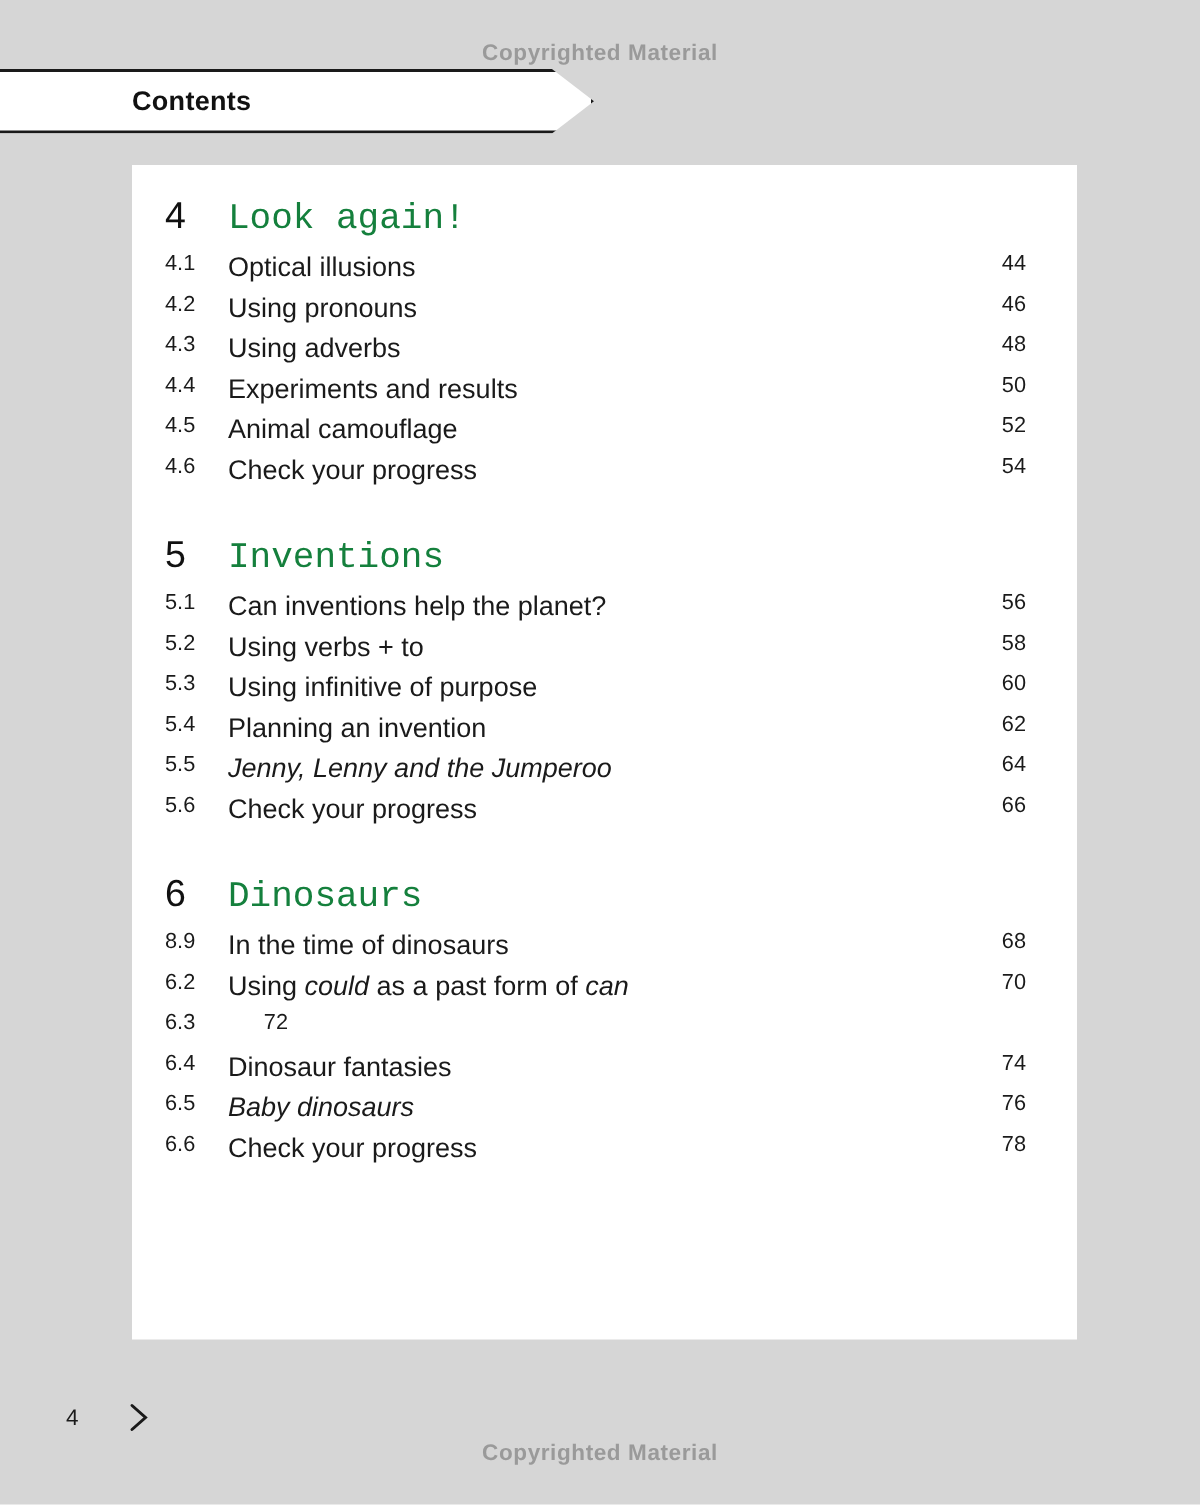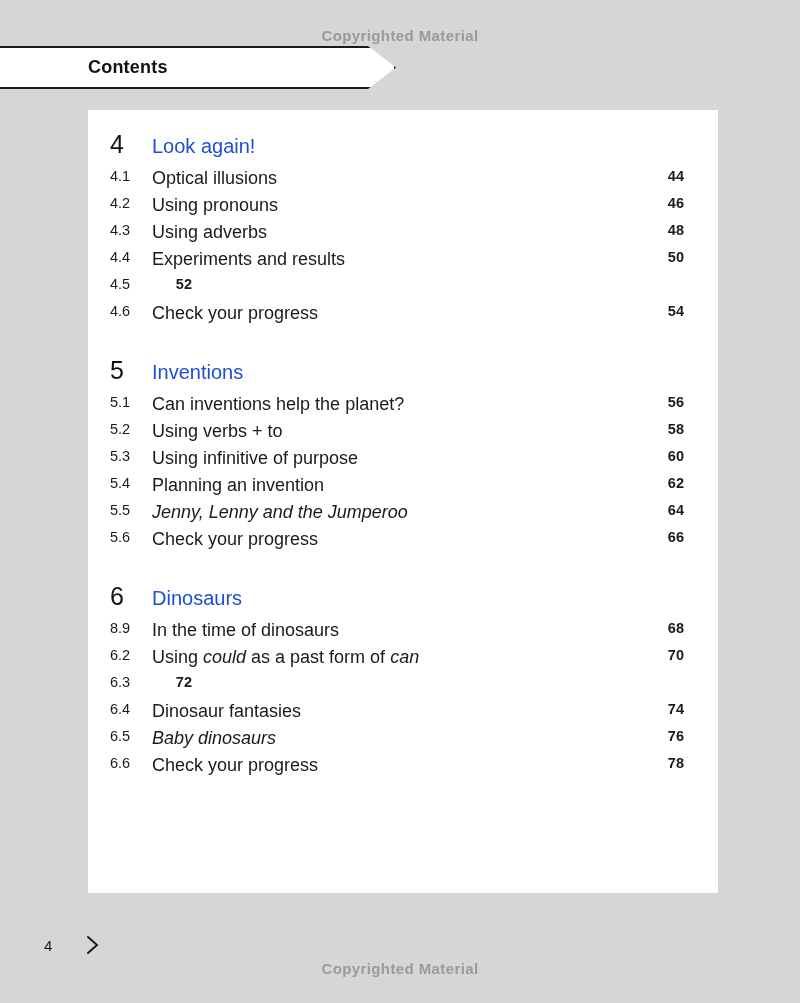--- a/index.html
+++ b/index.html
@@ -90,23 +90,24 @@
     height: 34px;
   }
   .section-num {
     width: 42px;
     flex: 0 0 42px;
     font-size: 25px;
     color: #111111;
     font-weight: normal;
   }
   .section-title {
-    font-size: 20px;
-    color: #1d4ed8;
+    font-size: 24px;
+    color: #15803d;
     font-weight: normal;
+    font-family: Liberation Mono, monospace;
   }
 
   .toc-row {
     display: flex;
     align-items: flex-start;
     height: 27px;
   }
   .row-num {
     width: 42px;
     flex: 0 0 42px;
@@ -119,21 +120,20 @@
     color: #1a1a1a;
     white-space: nowrap;
   }
   .row-title.italic { font-style: italic; }
   .row-title em { font-style: italic; }
   .row-page {
     flex: 0 0 40px;
     text-align: right;
     font-size: 14.5px;
     color: #1a1a1a;
-    font-weight: bold;
   }
 
   
   .footer {
     position: absolute;
     left: 44px;
     top: 930px;
     display: flex;
     align-items: center;
     height: 30px;
@@ -184,20 +184,21 @@
           <span class="row-title">Using adverbs</span>
           <span class="row-page">48</span>
         </div>
         <div class="toc-row">
           <span class="row-num">4.4</span>
           <span class="row-title">Experiments and results</span>
           <span class="row-page">50</span>
         </div>
         <div class="toc-row">
           <span class="row-num">4.5</span>
+          <span class="row-title">Animal camouflage</span>
           <span class="row-page">52</span>
         </div>
         <div class="toc-row">
           <span class="row-num">4.6</span>
           <span class="row-title">Check your progress</span>
           <span class="row-page">54</span>
         </div>
       </div>
       <div class="section">
         <div class="section-head">

